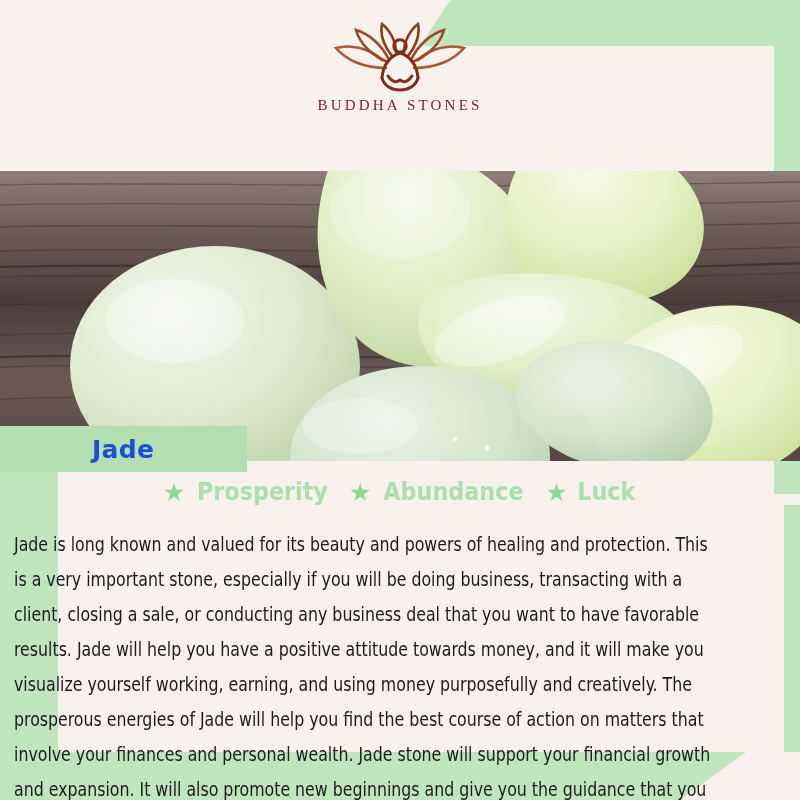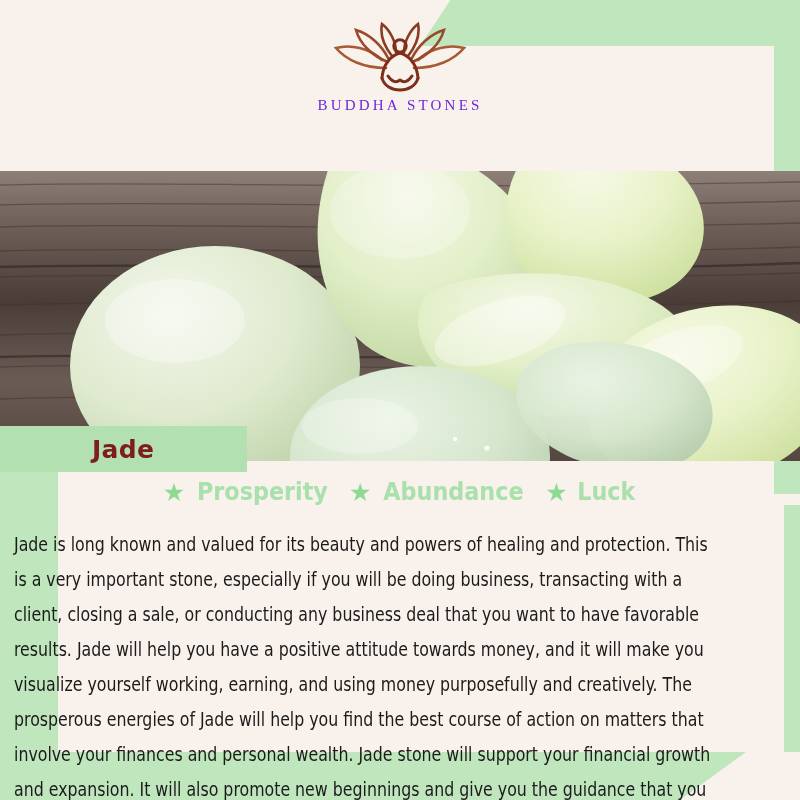--- a/index.html
+++ b/index.html
@@ -71,21 +71,21 @@
     text-align:center;
     z-index:5;
   }
   .logo-mark{ display:block; margin:0 auto; }
   .logo-text{
     display:block;
     margin-top:3px;
     font-family:"Liberation Serif", serif;
     font-size:15px;
     letter-spacing:3.2px;
-    color:#6d28d9;
+    color:#7f1d1d;
   }
 
   
   .title-band{
     position:absolute;
     left:150px; top:122px;
     width:520px; height:48px;
     background:#fbf6f1;
     display:flex;
     align-items:center;
@@ -120,21 +120,21 @@
     width:247px; height:46px;
     background:#b2e0b0;
     display:flex;
     align-items:center;
     z-index:7;
   }
   .jade-text{
     font-family:"DejaVu Sans", sans-serif;
     font-weight:bold;
     font-size:25px;
-    color:#7f1d1d;
+    color:#1d4ed8;
     padding-left:92px;
     letter-spacing:.3px;
   }
 
   
   .benefits{
     position:absolute;
     left:0; top:478px; width:800px;
     display:flex;
     align-items:center;

